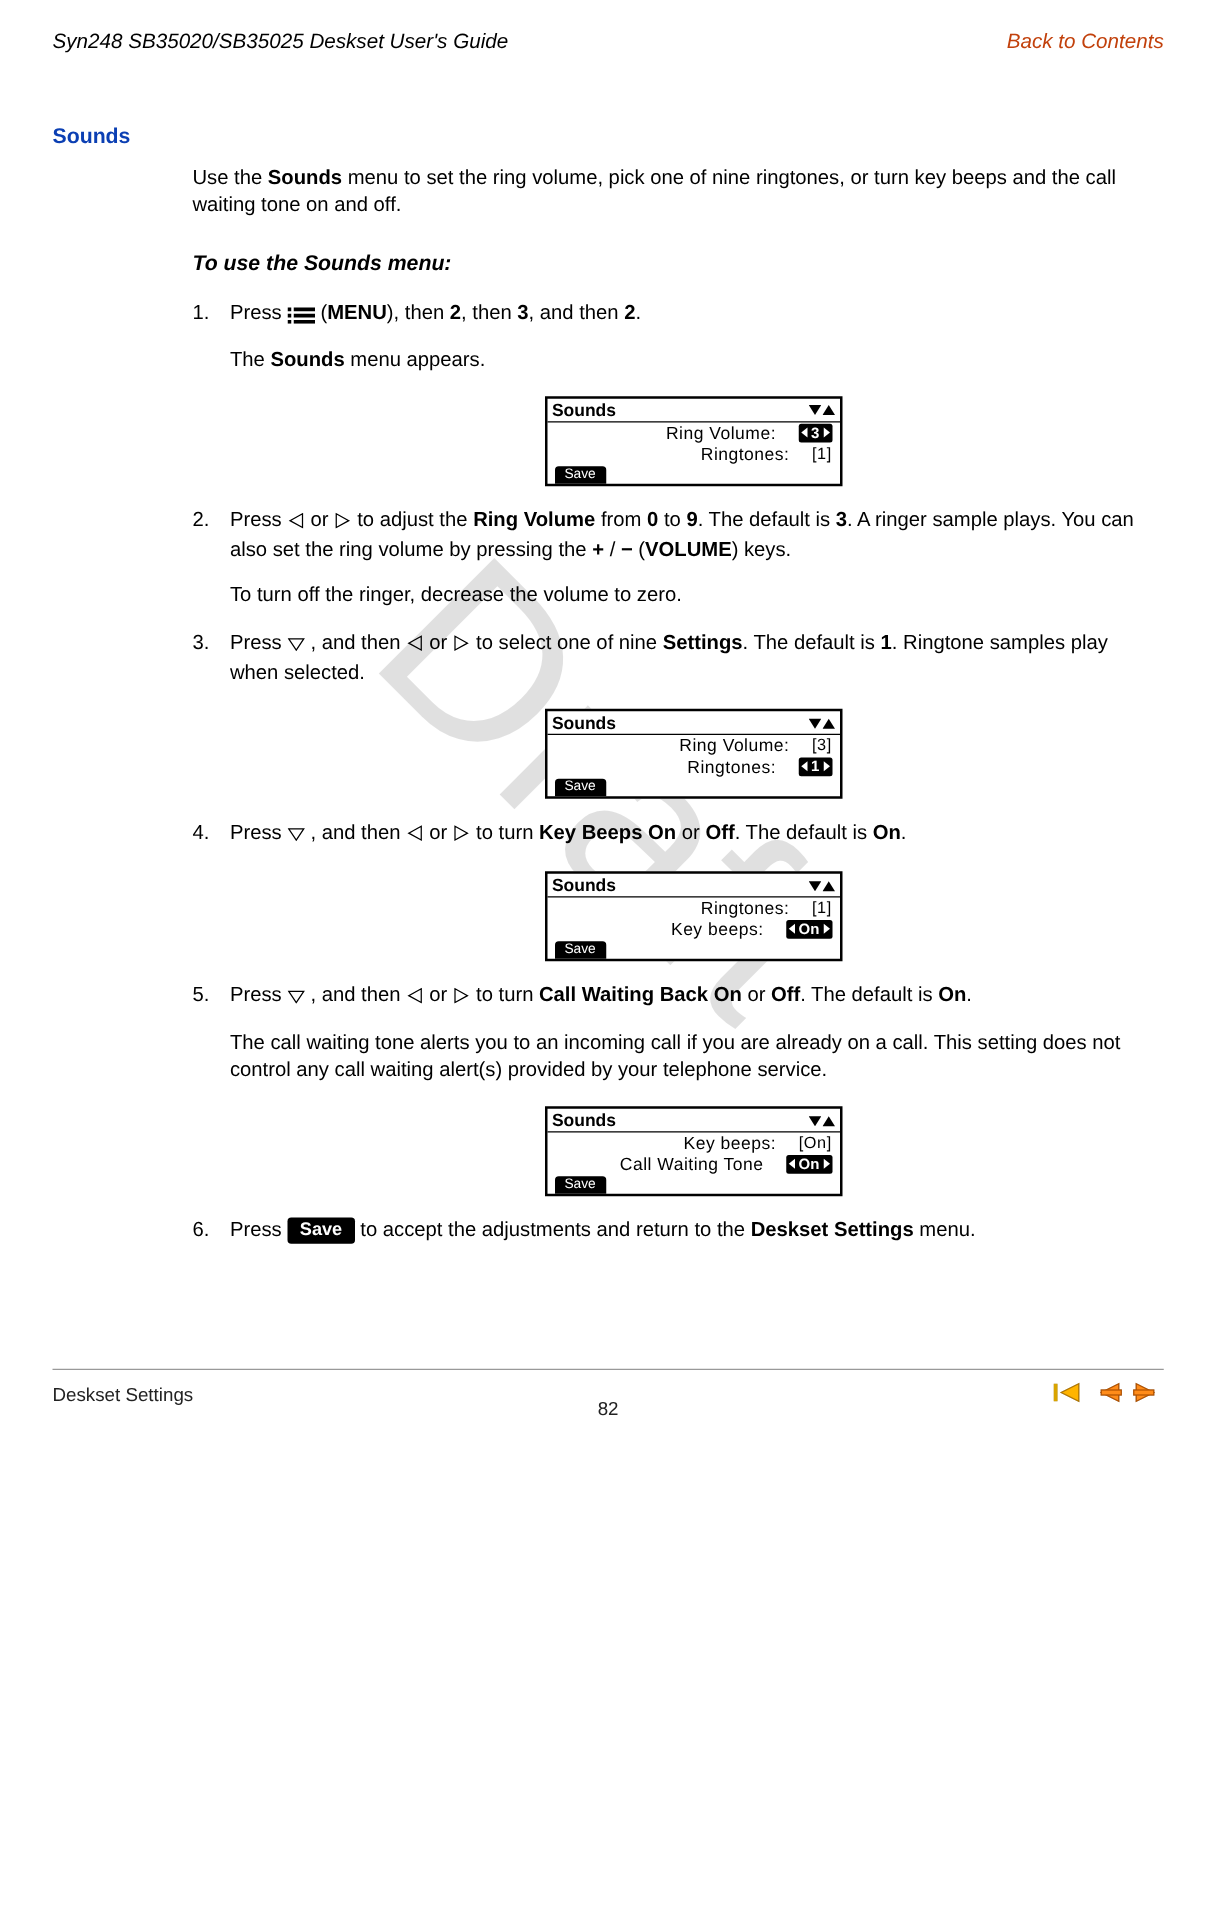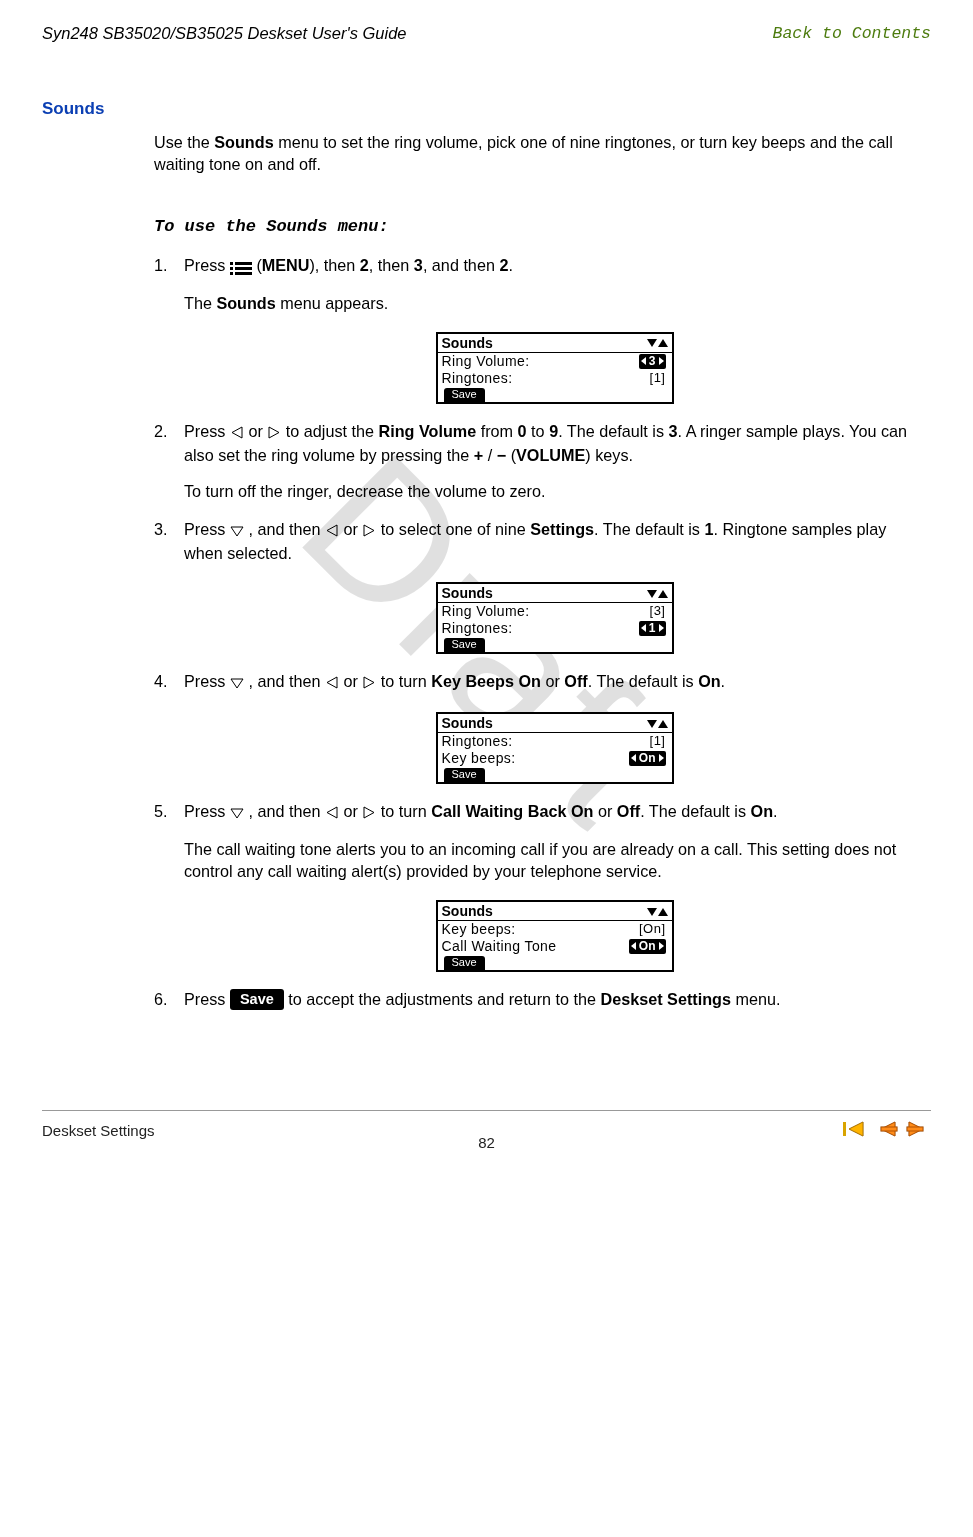--- a/index.html
+++ b/index.html
@@ -17,44 +17,42 @@
   }
   .header {
     display: flex;
     justify-content: space-between;
     align-items: flex-end;
     font-style: italic;
     font-size: 16.5px;
     color: #000;
   }
   .header .link {
-    color: #4d7c0f;
-    font-family: Liberation Mono, monospace;
+    color: #c2410c;
   }
   .section-title {
     color: #0b3fb3;
     font-weight: bold;
     font-size: 17px;
     margin-top: 56px;
   }
   .body-col {
     margin-left: 112px;
     margin-right: 6px;
   }
   .para {
     font-size: 16.2px;
     line-height: 1.36;
     margin-top: 12px;
   }
   .sub-title {
     font-weight: bold;
     font-style: italic;
     font-size: 17px;
-    margin-top: 42px;
-    font-family: Liberation Mono, monospace;
+    margin-top: 26px;
   }
   ol.steps {
     list-style: none;
     padding: 0;
     margin: 18px 0 0 0;
     counter-reset: step;
   }
   ol.steps > li {
     counter-increment: step;
     position: relative;
@@ -111,21 +109,21 @@
     font-weight: bold;
   }
   .lcd .arrows {
     display: flex;
     align-items: center;
     gap: 1px;
   }
   .lcd .arrows svg { display: block; }
   .lcd .row {
     display: flex;
-    justify-content: space-between;
+    justify-content: flex-end;
     align-items: center;
     padding: 1px 6px 1px 4px;
     gap: 18px;
   }
   .lcd .row .label {
     letter-spacing: 0.4px;
   }
   .lcd .val-plain {
     font-size: 13px;
     letter-spacing: 0.5px;

